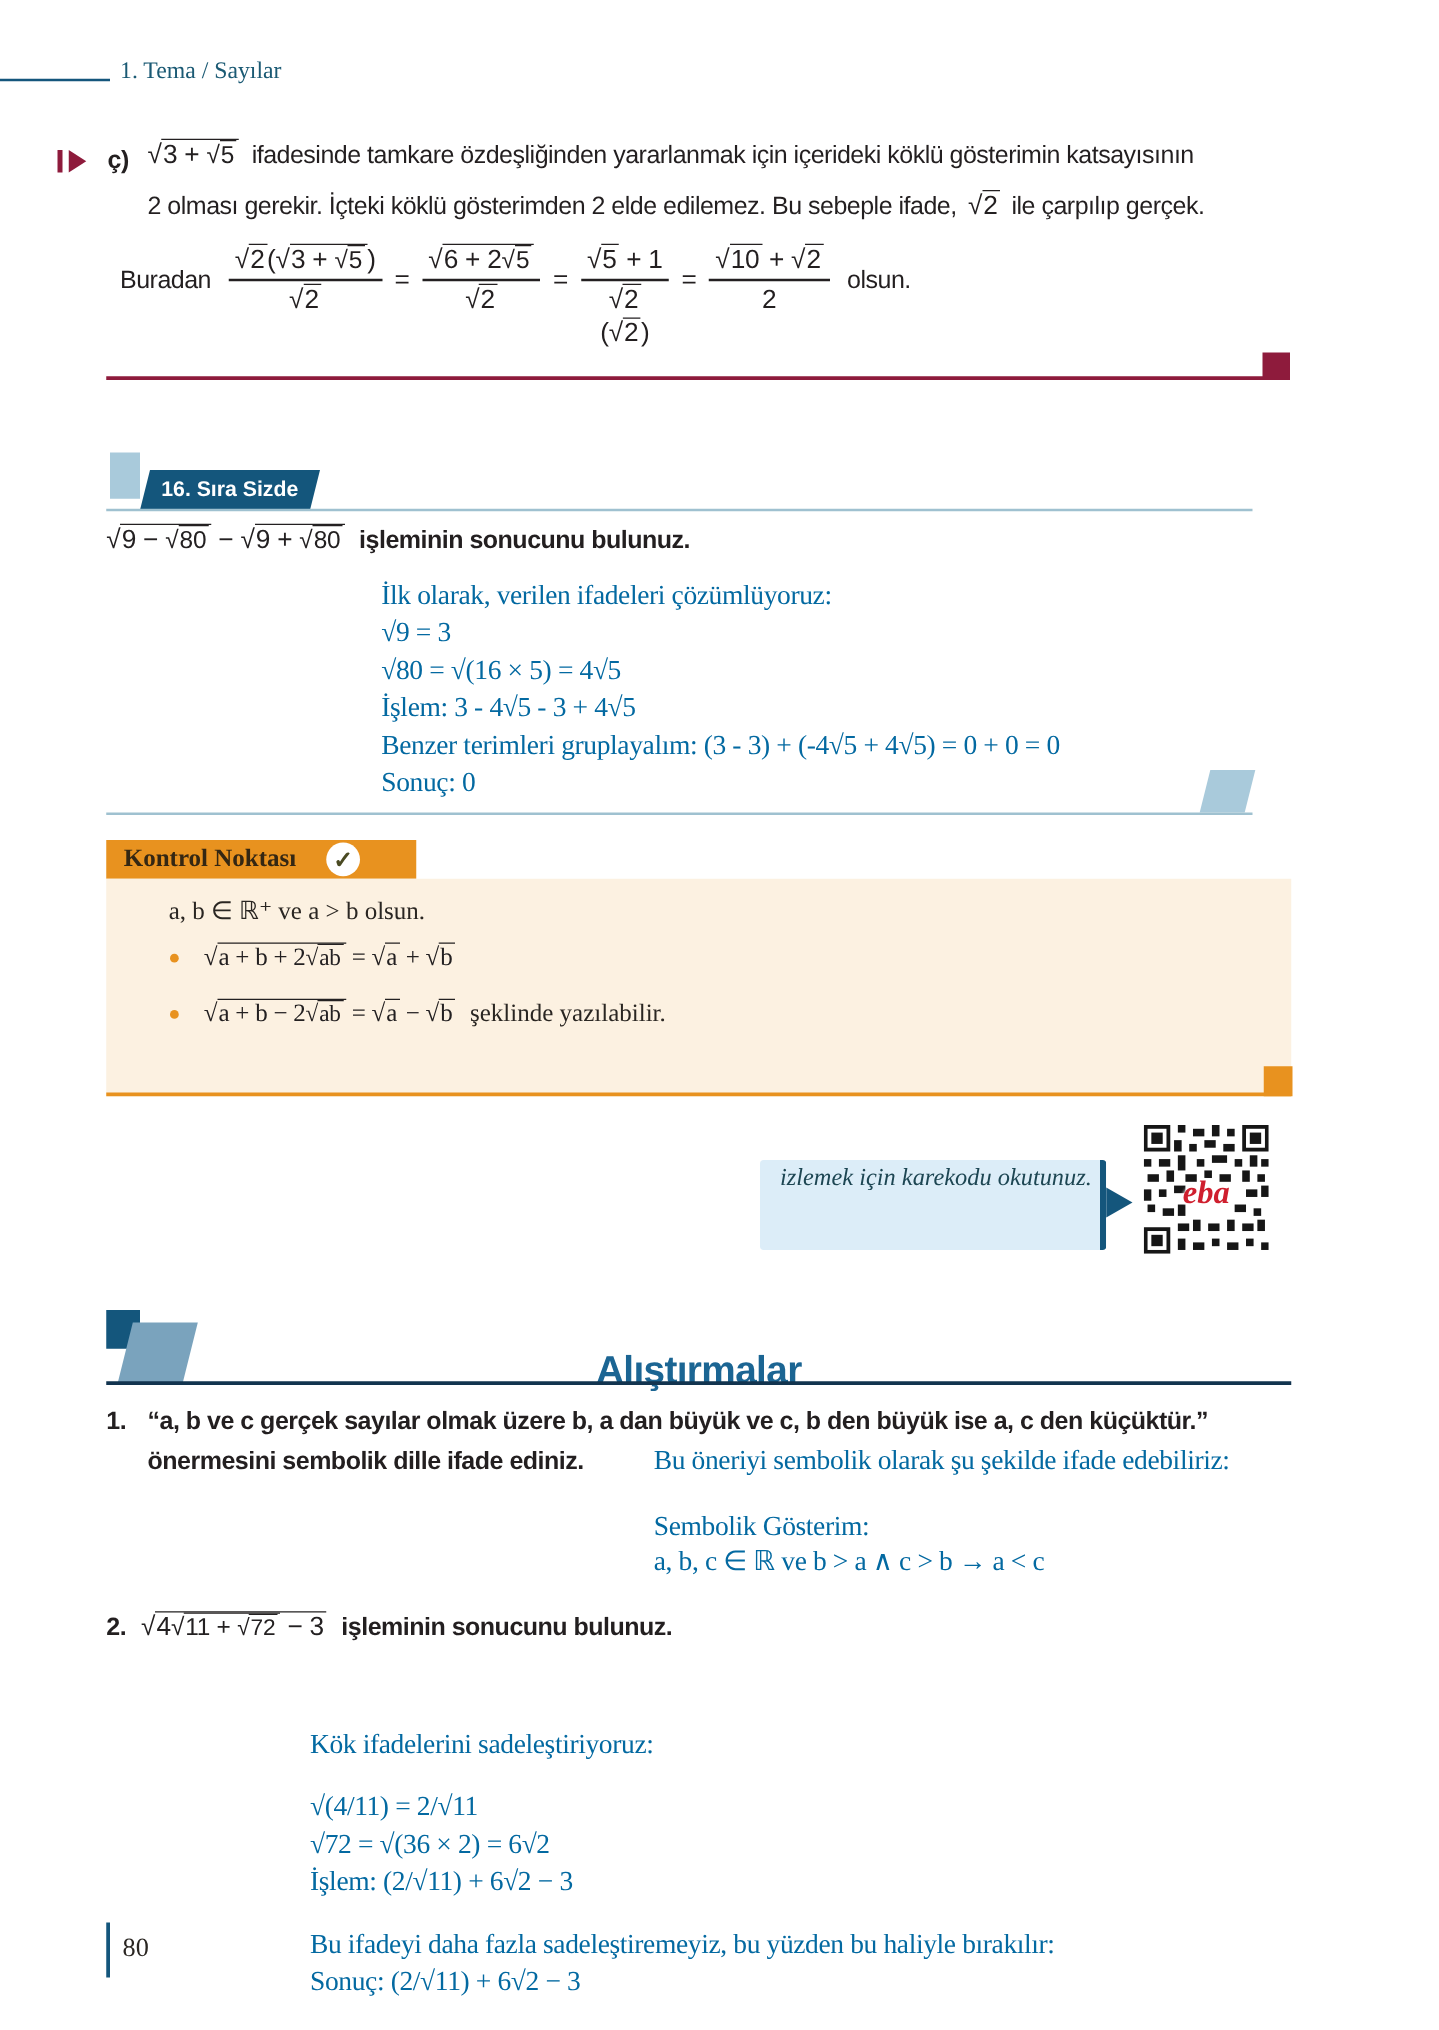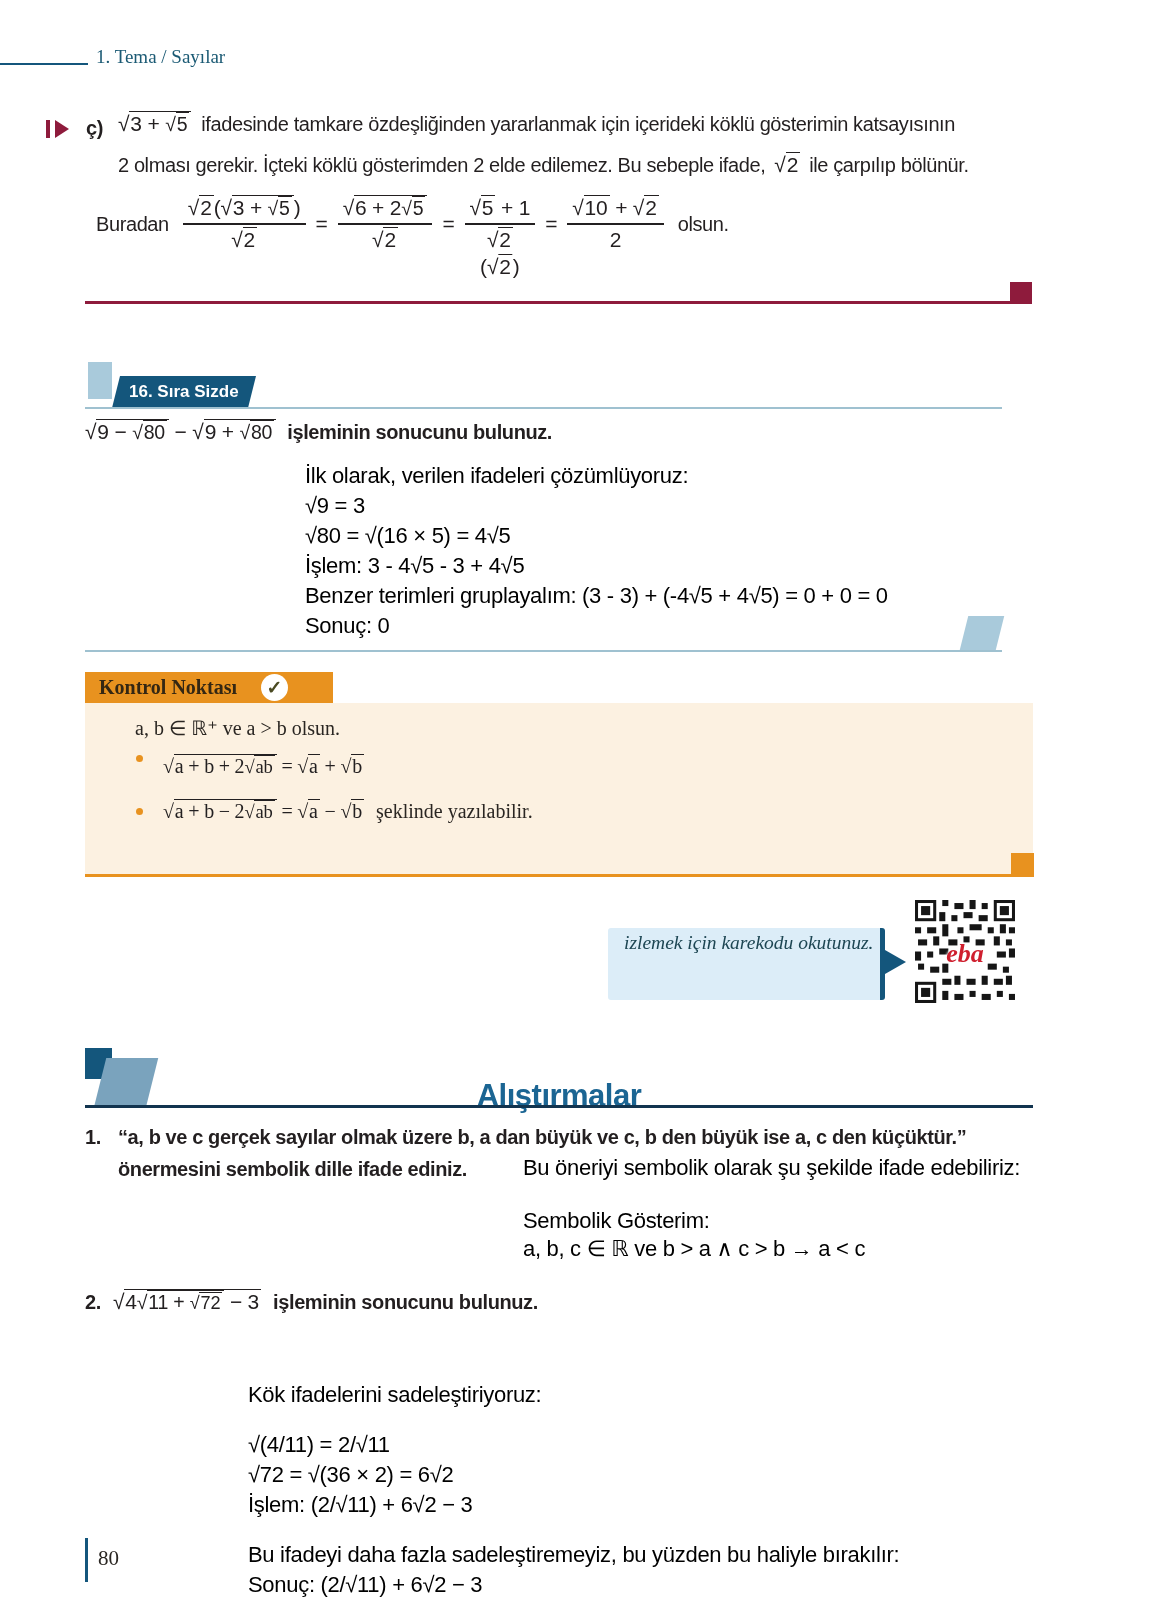--- a/index.html
+++ b/index.html
@@ -2,21 +2,21 @@
 <html lang="tr"><head>
 <meta charset="utf-8">
 <style>
   html,body{margin:0;padding:0;background:#ffffff;}
   .page{position:relative;width:1151px;height:1624px;background:#fff;overflow:hidden;
         font-family:"Liberation Sans",sans-serif;color:#231f20;}
   .abs{position:absolute;}
   .serif{font-family:"Liberation Serif",serif;}
   .bold{font-weight:bold;}
   .condensed{letter-spacing:-0.4px;}
-  .red{color:#000000;font-family:Liberation Sans, sans-serif;font-size:22px;letter-spacing:-0.3px;}
+  .red{color:#0369a1;font-family:Liberation Serif, serif;font-size:22px;letter-spacing:-0.3px;}
 
   
   .sq{white-space:nowrap;}
   .sq .bar{border-top:1.6px solid currentColor;padding:0 2px 0 1px;}
   .sq .sq{font-size:0.93em;}
   .math{font-size:21px;color:#232021;letter-spacing:-0.2px;}
 
   
   .eq-row{display:flex;align-items:center;gap:10px;font-size:21px;letter-spacing:-0.2px;}
   .frac{display:inline-flex;flex-direction:column;align-items:center;}
@@ -55,21 +55,21 @@
   <div class="abs" style="left:46px;top:120px;width:4px;height:18px;background:#8e1b3c;"></div>
   <div class="abs tri-right" style="left:55px;top:120px;border-left:14px solid #8e1b3c;"></div>
   <div class="abs bold condensed" style="left:86px;top:117px;font-size:20px;">ç)</div>
   <div class="abs" style="left:118px;top:112px;display:flex;align-items:center;gap:10px;">
     <span class="math"><span class="sq">√<span class="bar">3 + <span class="sq">√<span class="bar">5</span></span></span></span></span>
     <span class="condensed" style="font-size:20px;">ifadesinde tamkare özdeşliğinden yararlanmak için içerideki köklü gösterimin katsayısının</span>
   </div>
   <div class="abs" style="left:118px;top:153px;display:flex;align-items:center;gap:9px;">
     <span class="condensed" style="font-size:20px;">2 olması gerekir. İçteki köklü gösterimden 2 elde edilemez. Bu sebeple ifade,</span>
     <span class="math"><span class="sq">√<span class="bar">2</span></span></span>
-    <span class="condensed" style="font-size:20px;">ile çarpılıp bölünür.</span>
+    <span class="condensed" style="font-size:20px;">ile çarpılıp gerçek.</span>
   </div>
 
   <div class="abs eq-row" style="left:96px;top:196px;">
     <span class="condensed" style="font-size:20px;margin-right:4px;">Buradan</span>
     <span class="frac">
       <span class="num"><span class="sq">√<span class="bar">2</span></span>(<span class="sq">√<span class="bar">3 + <span class="sq">√<span class="bar">5</span></span></span></span>)</span>
       <span class="den"><span class="sq">√<span class="bar">2</span></span></span>
     </span>
     <span>=</span>
     <span class="frac">
@@ -117,21 +117,21 @@
   <div class="abs" style="left:85px;top:672px;width:248px;height:31px;background:#e8921f;display:flex;align-items:center;">
     <span class="serif bold" style="font-size:20px;color:#342713;padding-left:14px;">Kontrol Noktası</span>
     <span class="checkmark" style="margin-left:24px;">
       <span>✓</span>
     </span>
   </div>
   <div class="abs kontrol-box" style="left:85px;top:703px;width:948px;height:171px;border-bottom:3px solid #e8921f;"></div>
   <div class="abs" style="left:1011px;top:853px;width:23px;height:24px;background:#e8921f;"></div>
 
   <div class="abs serif" style="left:135px;top:716px;font-size:20px;color:#2a2622;">a, b ∈ ℝ⁺ ve a &gt; b olsun.</div>
-  <div class="abs" style="left:136px;top:755px;display:flex;align-items:flex-start;gap:20px;">
+  <div class="abs" style="left:136px;top:755px;display:flex;align-items:center;gap:20px;">
     <span class="bullet-dot"></span>
     <span class="serif math" style="font-size:20px;"><span class="sq">√<span class="bar">a + b + 2<span class="sq">√<span class="bar">ab</span></span></span></span> = <span class="sq">√<span class="bar">a</span></span> + <span class="sq">√<span class="bar">b</span></span></span>
   </div>
   <div class="abs" style="left:136px;top:800px;display:flex;align-items:center;gap:20px;">
     <span class="bullet-dot"></span>
     <span class="serif math" style="font-size:20px;"><span class="sq">√<span class="bar">a + b − 2<span class="sq">√<span class="bar">ab</span></span></span></span> = <span class="sq">√<span class="bar">a</span></span> − <span class="sq">√<span class="bar">b</span></span></span>
     <span class="serif" style="font-size:20px;color:#2a2622;margin-left:-8px;">şeklinde yazılabilir.</span>
   </div>
 
   <div class="abs qr-box" style="left:608px;top:928px;width:272px;height:72px;">

